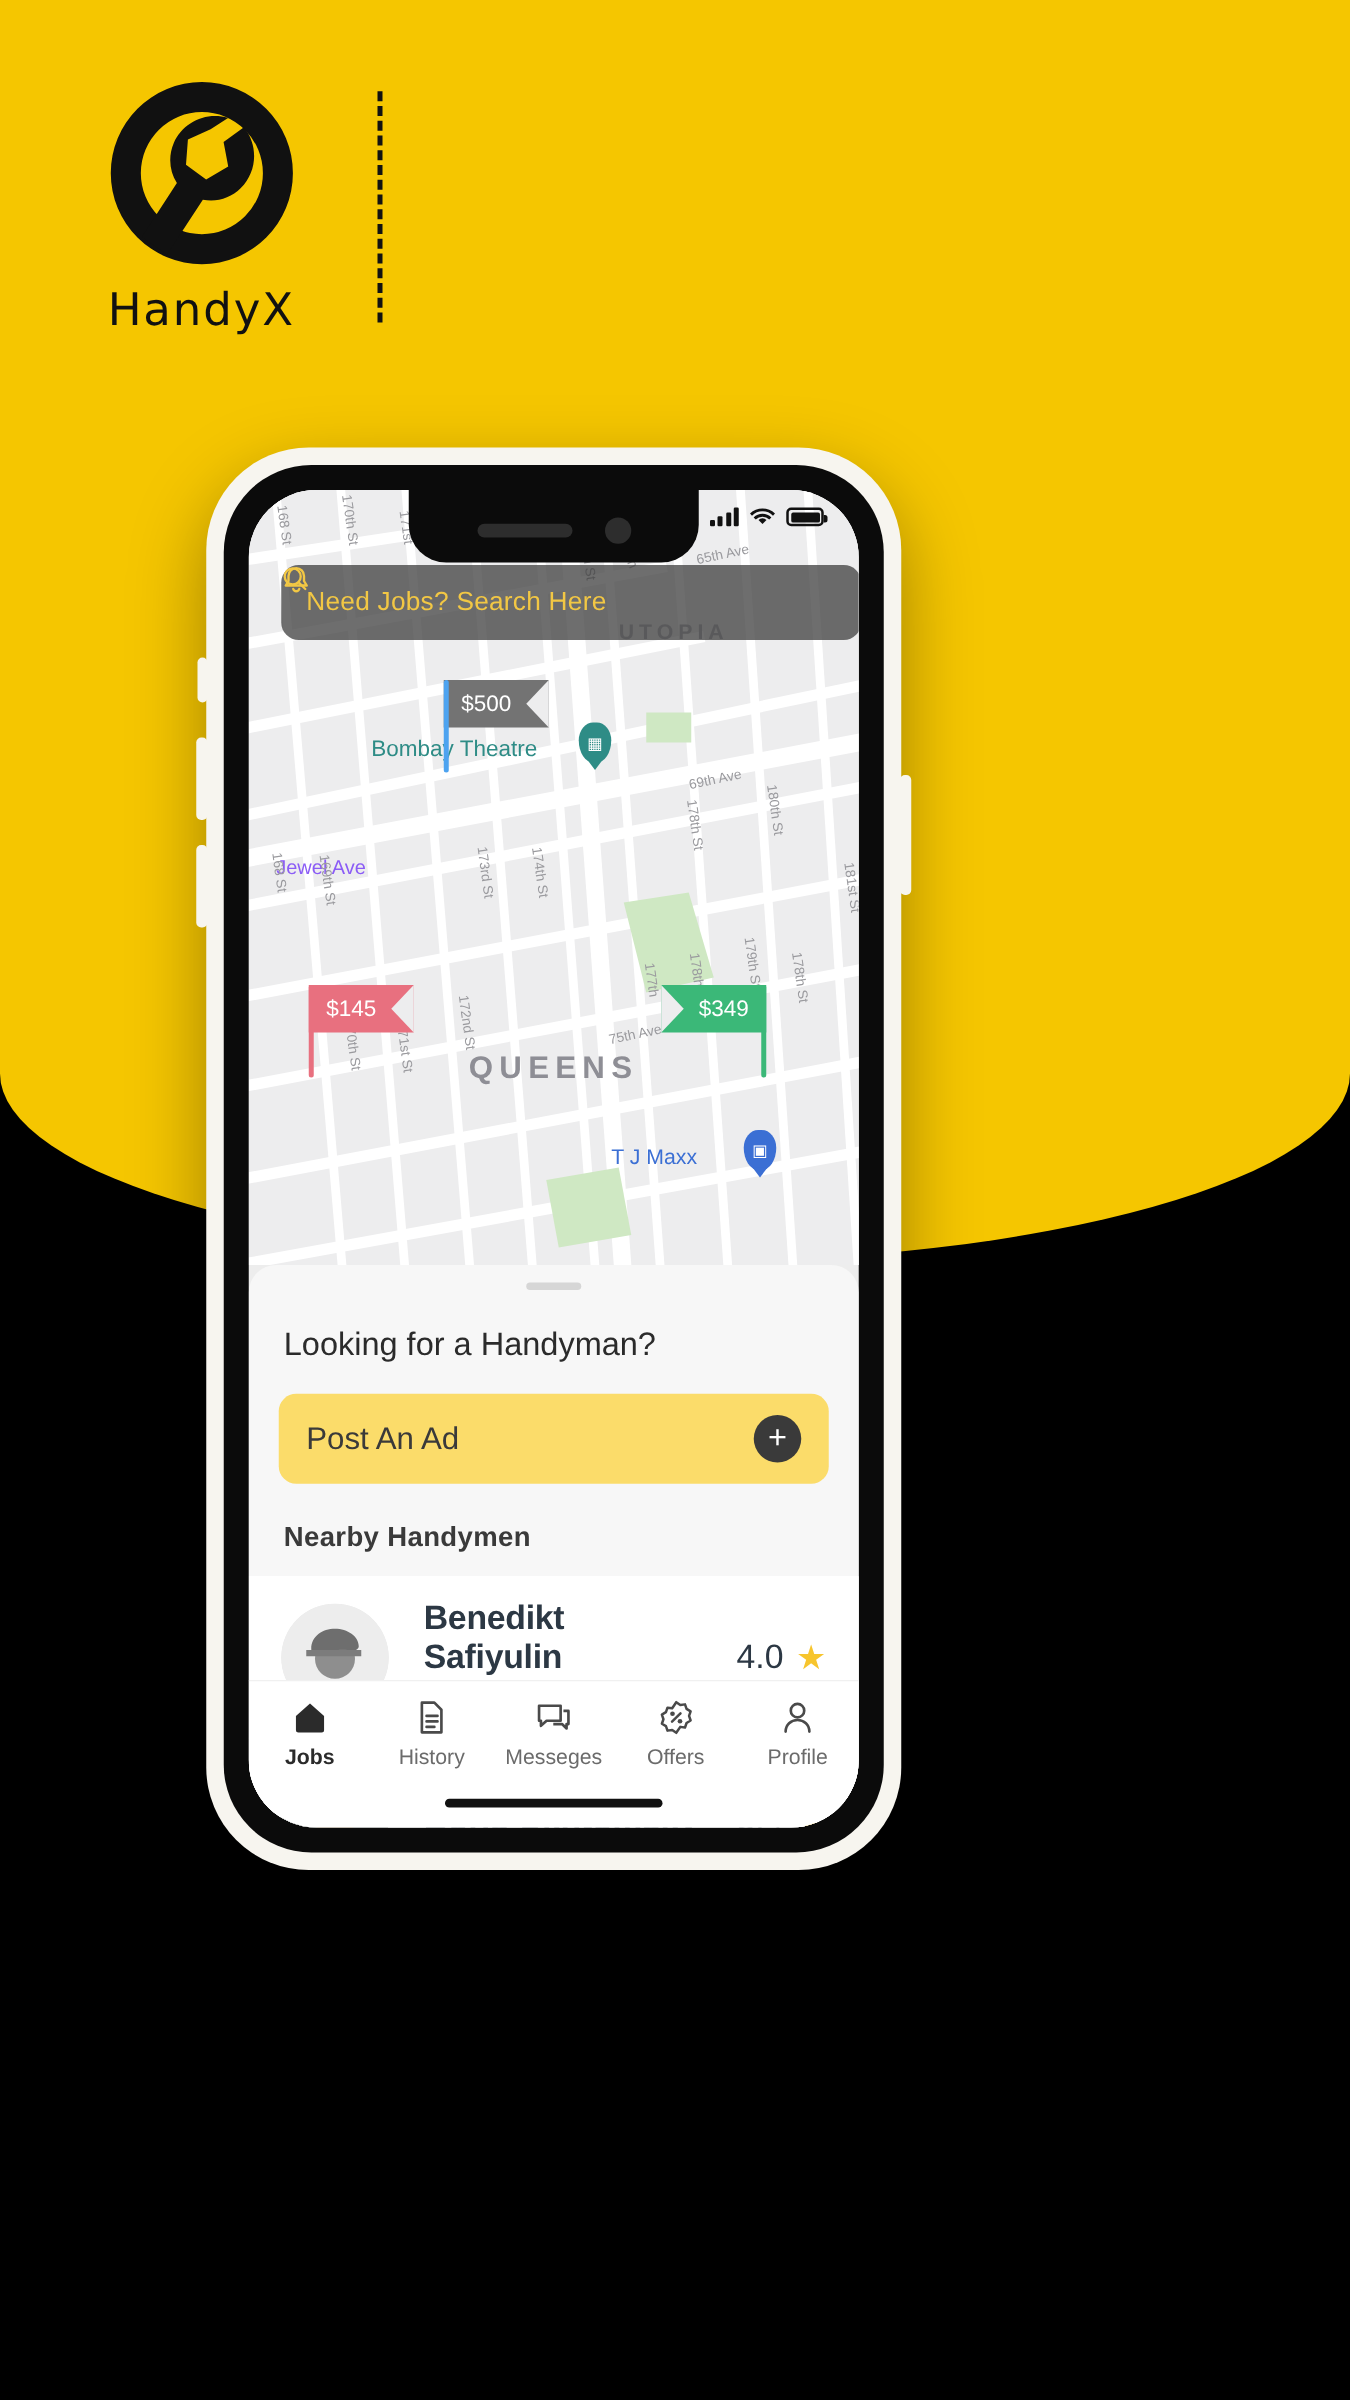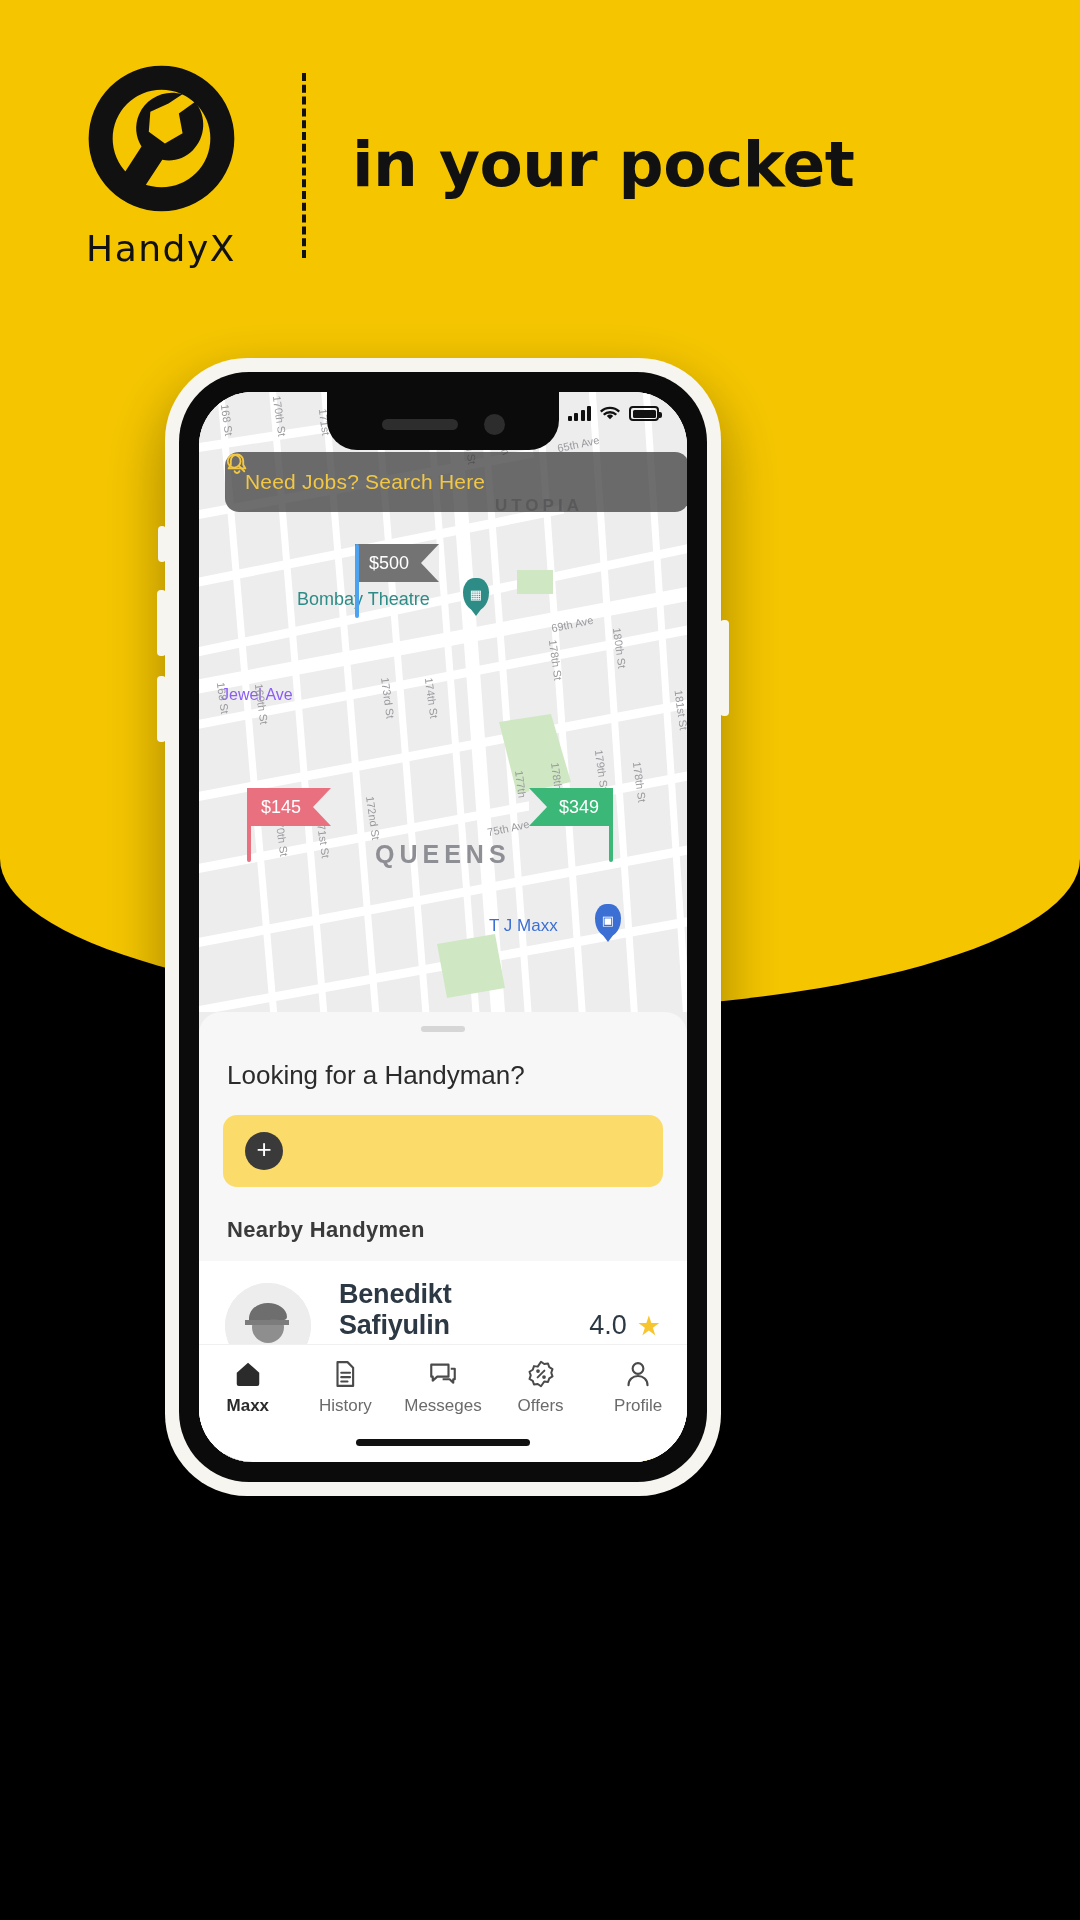--- a/index.html
+++ b/index.html
@@ -263,21 +263,20 @@
     <svg id="logo-mark" viewBox="0 0 100 100">
       <path fill="#111" d="M50 3A47 47 0 1 0 50 97 47 47 0 0 0 50 3Zm0 15.5a31.5 31.5 0 1 1 0 63 31.5 31.5 0 0 1 0-63Z"></path>
       <path fill="#111" d="M63.5 21.5 C52 18 40 24 35.5 34.5 c-3 7-2.2 14.6 1.6 20.6 L19 83 l13 9 18.5-28.3 c7 1.4 14.3-.7 19.6-6 8.6-8.6 9.1-22.2 1.6-31.4 l-10.5 7.6 2.4 12.7 -11.4 6.7 -10.4-7.6 1-13 11.7-5.3Z"></path>
     </svg>
     <div id="brand-name">HandyX</div>
   </div>
 
   <div id="divider"></div>
 
   <div id="tagline">
-    <div>in your pocket</div>
   </div>
 </div>
 
 <div id="phone-wrap">
   <div id="phone-outer"></div>
   <div class="btn-side" id="btn-mute"></div>
   <div class="btn-side" id="btn-volup"></div>
   <div class="btn-side" id="btn-voldn"></div>
   <div class="btn-side" id="btn-power"></div>
 
@@ -407,20 +406,21 @@
           </svg>
         </div>
       </div>
 
       <div id="sheet">
         <div id="grabber"></div>
 
         <div id="sheet-title">Looking for a Handyman?</div>
 
         <div id="post-ad">
+          <span id="post-ad-label">Post An Ad</span>
           <span id="post-ad-plus">+</span>
         </div>
 
         <div id="nearby-label">Nearby  Handymen</div>
 
         <div id="list">
 
           <div class="row">
             <div class="avatar">
               <svg width="86" height="86" viewBox="0 0 86 86">
@@ -468,21 +468,21 @@
 
         </div>
       </div>
 
       <div id="tabbar">
 
         <div class="tab active">
           <svg width="30" height="30" viewBox="0 0 24 24">
             <path d="M3 11 12 3l9 8v9a1.6 1.6 0 0 1-1.6 1.6H4.6A1.6 1.6 0 0 1 3 20Z" fill="#2B2B2B"></path>
           </svg>
-          <span class="tab-label">Maxx</span>
+          <span class="tab-label">Jobs</span>
         </div>
 
         <div class="tab">
           <svg width="30" height="30" viewBox="0 0 24 24">
             <path d="M6 2.5h8l4.5 4.5v14.5H6Z" fill="none" stroke="#4A4A4A" stroke-width="1.7" stroke-linejoin="round"></path>
             <path d="M9 11h7M9 14.5h7M9 18h5" stroke="#4A4A4A" stroke-width="1.7" stroke-linecap="round"></path>
           </svg>
           <span class="tab-label">History</span>
         </div>
 

